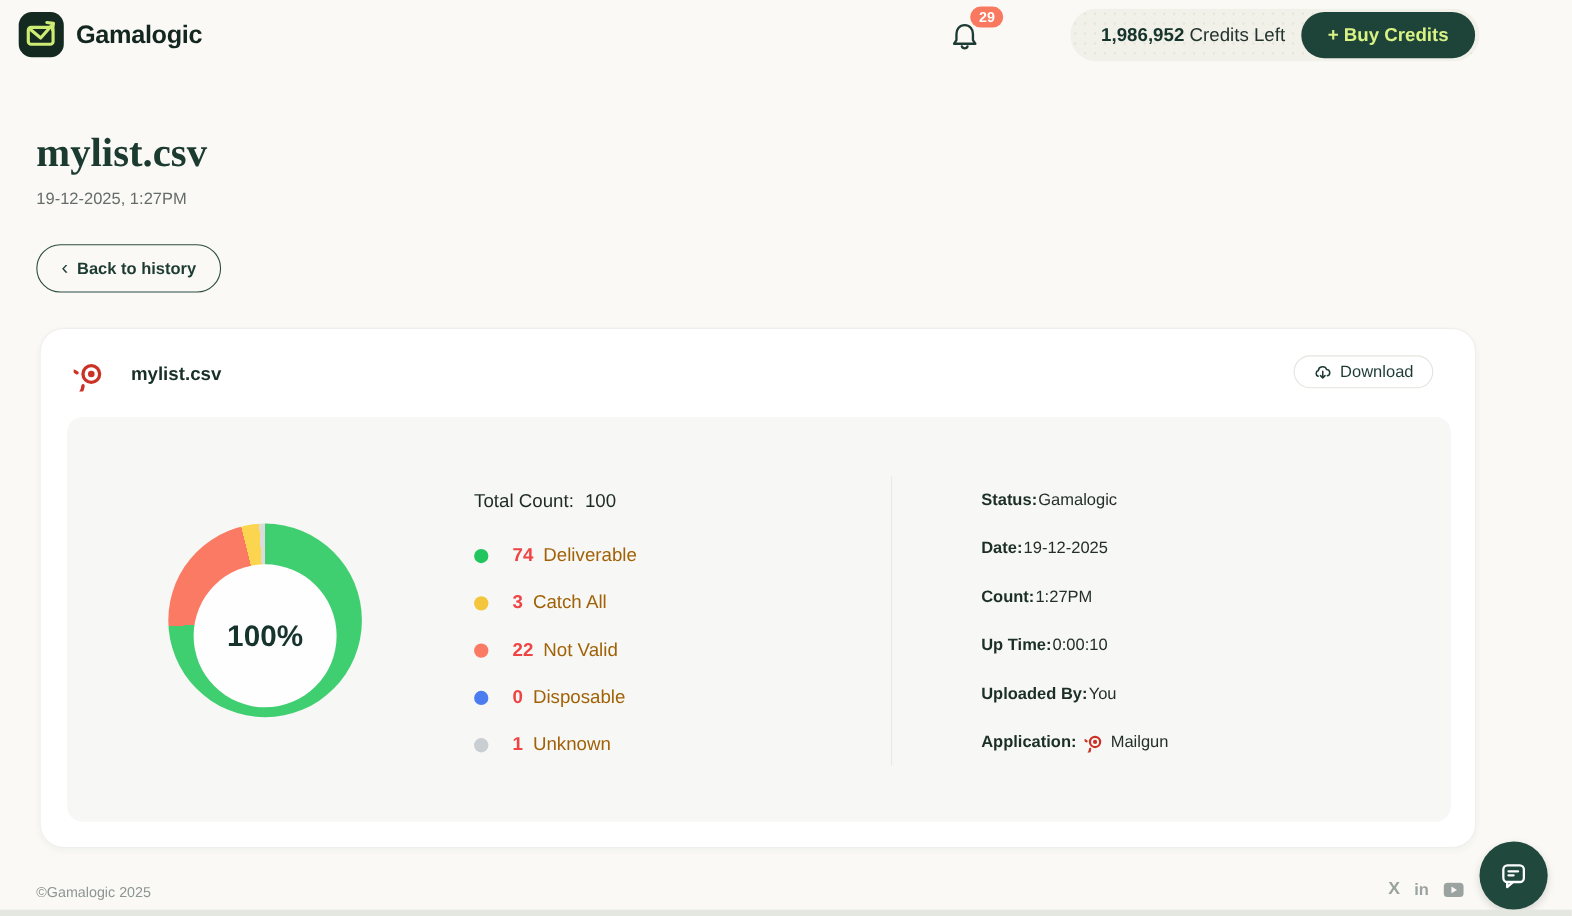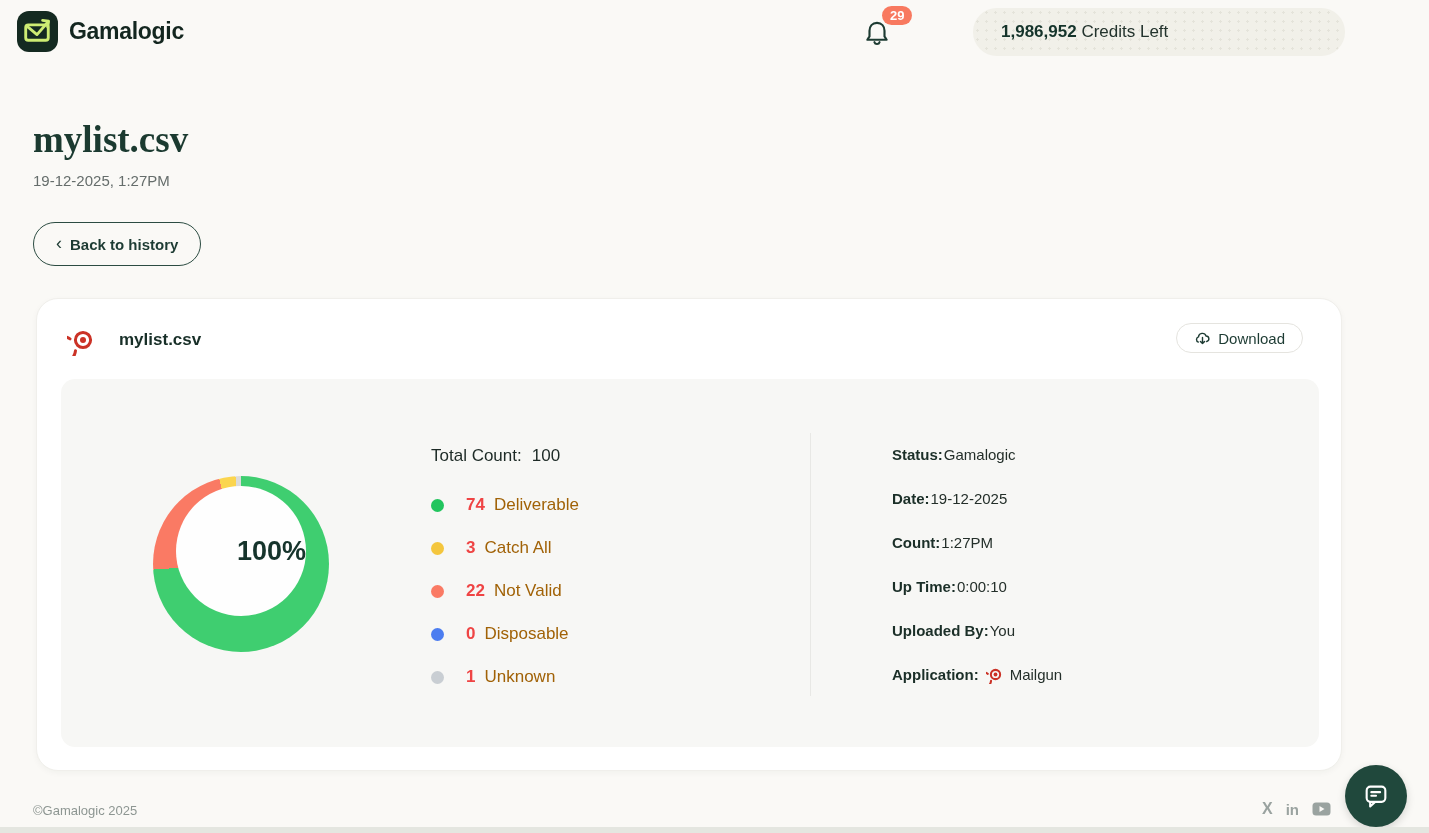--- a/index.html
+++ b/index.html
@@ -39,22 +39,22 @@
   .card-head-icon { position:absolute; left:30px; top:25px; }
   .card-file-name { position:absolute; left:82px; top:31px; font-size:17px; font-weight:bold; color:#182f28; }
   .download-btn { position:absolute; right:38px; top:24px; height:24px; padding:14px 17px; background:#fff;
                   border:1px solid #e5e4df; border-radius:19px; display:flex; align-items:center; gap:7px;
                   font-family:inherit; font-size:15px; color:#1d3b33; cursor:pointer; }
 
   .panel { position:absolute; left:24px; top:80px; width:1258px; height:368px; background:#f7f7f5; border-radius:14px; }
 
   
   .donut { position:absolute; left:92px; top:97px; width:176px; height:176px; border-radius:50%; }
-  .donut-hole { position:absolute; left:23px; top:10px; width:130px; height:130px; background:#fefefe; border-radius:50%;
-                display:flex; align-items:center; justify-content:flex-end; }
+  .donut-hole { position:absolute; left:23px; top:37px; width:130px; height:130px; background:#fefefe; border-radius:50%;
+                display:flex; align-items:center; justify-content:center; }
   .donut-center { font-size:27px; font-weight:bold; color:#16342c; }
 
   
   .legend { position:absolute; left:370px; top:67px; }
   .legend-total { font-size:17px; font-weight:normal; color:#1d2a26; display:flex; gap:10px; margin-bottom:30px; }
   .legend-item { display:flex; align-items:center; margin-bottom:25px; height:18px; }
   .legend-dot { width:13px; height:13px; border-radius:50%; flex:0 0 13px; }
   .legend-count { font-size:17px; font-weight:bold; color:#ef4444; margin-left:22px; }
   .legend-label { font-size:17px; color:#a16207; margin-left:9px; }
 
@@ -100,20 +100,21 @@
       <path d="M11.6 22.6 a2.5 2.3 0 0 0 4.8 0" stroke="#1d3b32" stroke-width="2" stroke-linecap="round"></path>
     </svg>
     <span class="bell-badge">29</span>
   </div>
 
   <div class="credits-pill">
     <span class="credits-text">
       <b>1,986,952</b>
       <span>Credits Left</span>
     </span>
+    <button class="buy-btn">+ Buy Credits</button>
   </div>
 
   <div class="page-title">mylist.csv</div>
   <div class="page-sub">19-12-2025, 1:27PM</div>
   <button class="back-btn">
     <span class="back-chevron">‹</span>
     <span>Back to history</span>
   </button>
 
   <div class="card">

